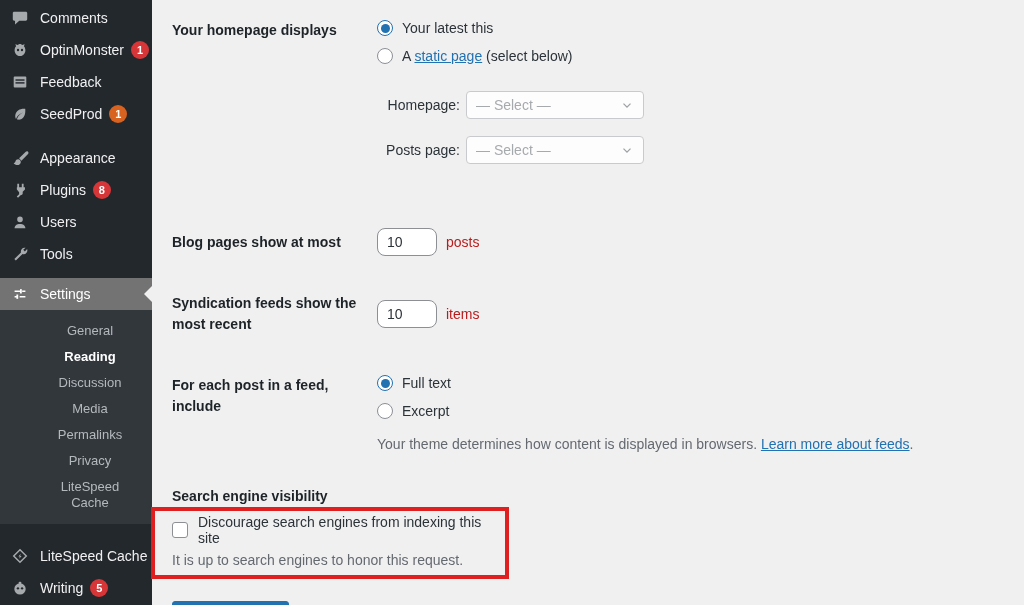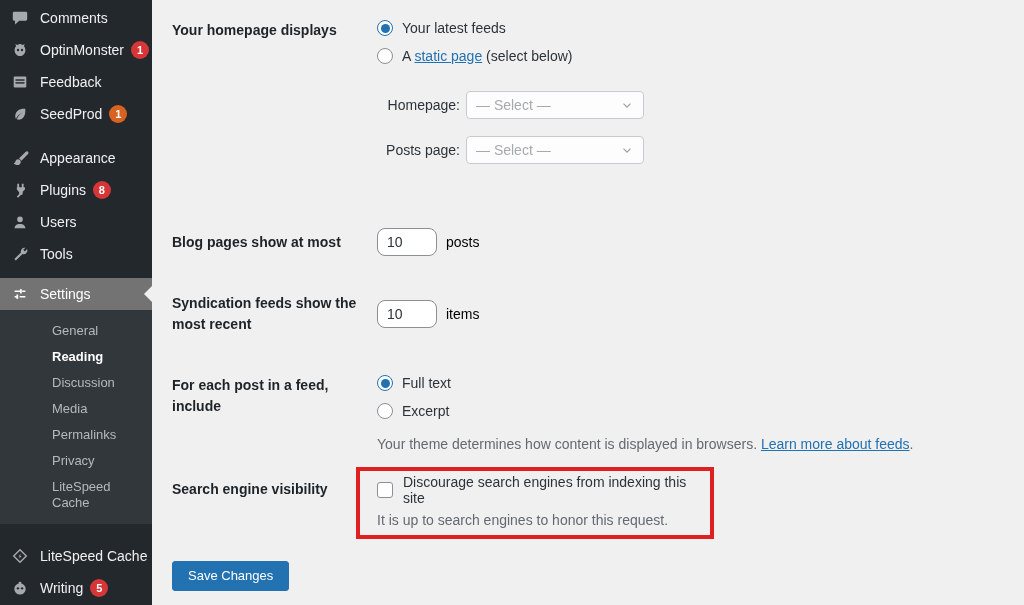--- a/index.html
+++ b/index.html
@@ -47,20 +47,21 @@
     border-radius: 9px;
     background: #d63638; color: #fff;
     font-size: 11px; line-height: 18px;
     text-align: center; padding: 0 5px;
     font-weight: bold;
   }
   .badge.orange { background: #d8621f; }
   .submenu {
     background: #32373c;
     padding: 8px 16px;
+    text-align: center;
   }
   .smi {
     padding: 5px 8px 5px 36px;
     font-size: 13px; line-height: 16px;
     color: #b4b9be; cursor: pointer;
   }
   .smi.active { color: #fff; font-weight: bold; }
   .menu-bottom { margin-top: 16px; }
 
   
@@ -108,21 +109,21 @@
   .fake-select .chev { color: #9ea0a3; display: flex; }
   .fake-select .chev svg { width: 14px; height: 14px; stroke: currentColor; fill: none; stroke-width: 1.8; }
 
   .small-input {
     width: 60px; height: 28px;
     border: 1px solid #8c8f94; border-radius: 8px;
     background: #fff; color: #2c3338;
     font-family: "Liberation Sans", sans-serif;
     font-size: 14px; padding: 0 9px;
   }
-  .unit { margin-left: 9px; color: #000000; }
+  .unit { margin-left: 9px; color: #b91c1c; }
 
   .note { color: #646970; font-size: 14px; line-height: 20px; }
   .note-block { margin-top: 12px; }
 
   .red-annotation {
     border: 4px solid #e02020;
     margin-left: -21px;
     padding: 8px 14px 5px 17px;
     width: 358px;
   }
@@ -281,21 +282,21 @@
   </aside>
 
   <main class="content">
 
     
     <div class="form-row">
       <div class="row-label">Your homepage displays</div>
       <div class="row-control">
         <div class="radio-line">
           <span class="radio checked"></span>
-          <span class="radio-text">Your latest feeds</span>
+          <span class="radio-text">Your latest this</span>
         </div>
         <div class="radio-line">
           <span class="radio"></span>
           <span class="radio-text"><span>A </span><a class="link">static page</a><span> (select below)</span></span>
         </div>
         <div class="select-block">
           <div class="select-row">
             <span class="sel-label">Homepage:</span>
             <div class="fake-select">
               <span>— Select —</span>
@@ -349,21 +350,21 @@
         </div>
         <div class="radio-line">
           <span class="radio"></span>
           <span class="radio-text">Excerpt</span>
         </div>
         <div class="note note-block"><span>Your theme determines how content is displayed in browsers. </span><a class="link">Learn more about feeds</a><span>.</span></div>
       </div>
     </div>
 
     
-    <div class="form-row" style="margin-top: 13px;">
+    <div class="form-row" style="margin-top: 20px; flex-direction: column;">
       <div class="row-label" style="padding-top: 12px;">Search engine visibility</div>
       <div class="row-control">
         <div class="red-annotation">
           <div class="check-line">
             <span class="checkbox"></span>
             <span class="check-text">Discourage search engines from indexing this site</span>
           </div>
           <div class="note">It is up to search engines to honor this request.</div>
         </div>
       </div>

